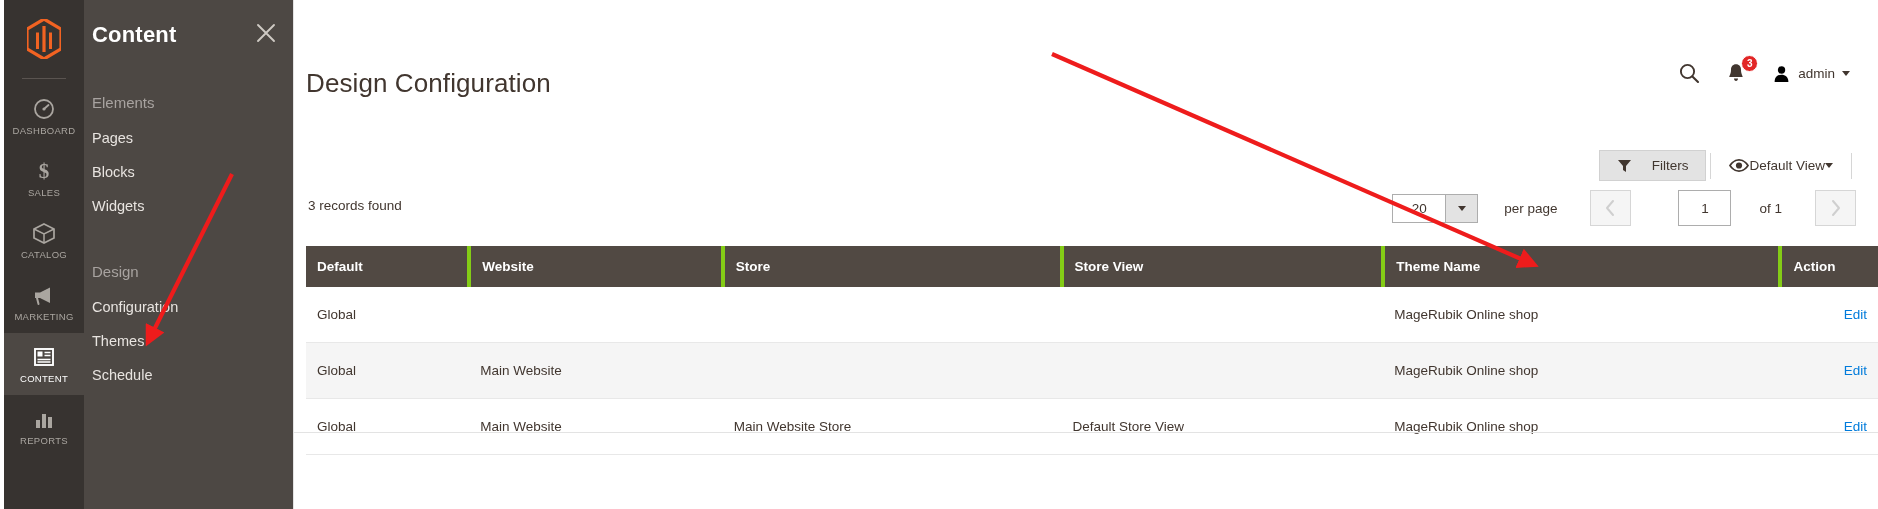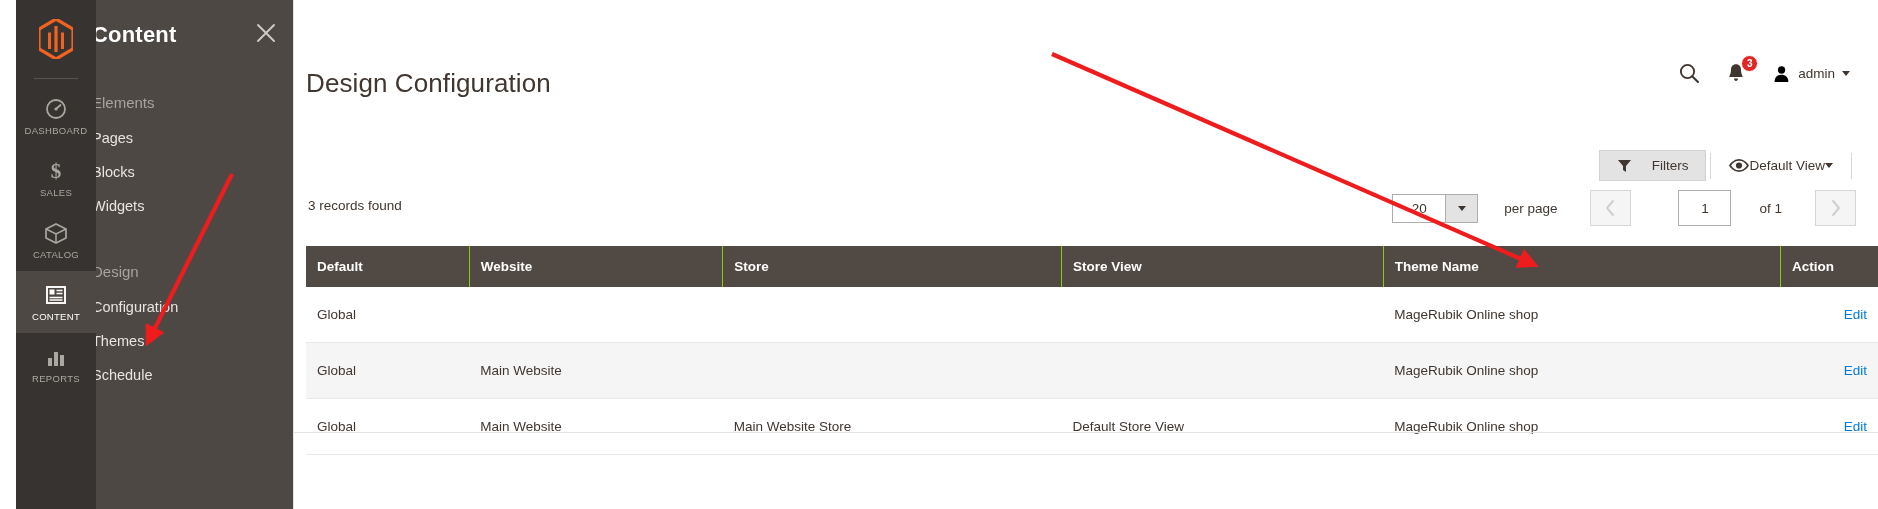--- a/index.html
+++ b/index.html
@@ -6,21 +6,21 @@
   html, body {
     width: 1878px; height: 509px;
     overflow: hidden;
     font-family: "Liberation Sans", sans-serif;
     background: #ffffff;
   }
   #root { position: relative; width: 1878px; height: 509px; overflow: hidden; }
 
   
   .rail {
-    position: absolute; left: 16px; top: 0; width: 80px; height: 509px;
+    position: absolute; left: 4px; top: 0; width: 80px; height: 509px;
     background: #373330; z-index: 5;
   }
   .rail-logo {
     height: 78px; display: flex; align-items: center; justify-content: center;
   }
   .rail-sep { width: 44px; height: 1px; background: #5a5450; margin: 0 auto 6px auto; }
   .rail-item {
     height: 62px; display: flex; flex-direction: column;
     align-items: center; justify-content: center; gap: 5px;
     color: #aaa6a0; cursor: pointer;
@@ -131,21 +131,21 @@
 
   
   .grid {
     position: absolute; left: 12px; top: 246px; right: 0;
     border-collapse: collapse; width: calc(100% - 12px);
     table-layout: fixed;
   }
   .grid th {
     background: #514943; color: #ffffff; text-align: left;
     font-size: 13.5px; font-weight: bold; padding: 13px 11px;
-    border-right: 1px solid #84cc16; white-space: nowrap;
+    border-right: 4px solid #84cc16; white-space: nowrap;
   }
   .grid th:last-child { border-right: none; }
   .grid td {
     font-size: 13.5px; color: #41362f; padding: 20px 11px;
     border-bottom: 1px solid #e8e8e8; background: #ffffff;
     white-space: nowrap; overflow: hidden; text-overflow: ellipsis;
   }
   .grid tr.alt td { background: #f5f5f5; }
   .edit-link { color: #007bdb; cursor: pointer; font-size: 13.5px; }
   .col-action { text-align: right; }
@@ -198,20 +198,29 @@
       <span class="rail-ico">
         <svg viewBox="0 0 26 24">
             <path d="M13 3 L23 8 L23 17 L13 22 L3 17 L3 8 Z" fill="none" stroke="currentColor" stroke-width="1.7"></path>
             <path d="M3 8 L13 13 L23 8 M13 13 L13 22" fill="none" stroke="currentColor" stroke-width="1.5"></path>
           </svg>
       </span>
       <span class="rail-label">CATALOG</span>
     </div>
 
 
+    <div class="rail-item">
+      <span class="rail-ico">
+        <svg viewBox="0 0 26 24">
+            <path d="M4 9.5 L4 15 L9 15 L19 20 L19 4.5 L9 9.5 Z" fill="currentColor"></path>
+            <path d="M6 15 L7.5 21" stroke="currentColor" stroke-width="2" stroke-linecap="round"></path>
+          </svg>
+      </span>
+      <span class="rail-label">MARKETING</span>
+    </div>
 
     <div class="rail-item active">
       <span class="rail-ico">
         <svg viewBox="0 0 26 24">
             <rect x="4" y="4" width="18" height="16" fill="none" stroke="currentColor" stroke-width="1.9"></rect>
             <rect x="6.5" y="6.5" width="5" height="5" fill="currentColor"></rect>
             <path d="M13.5 7.5 L19.5 7.5 M13.5 10.5 L19.5 10.5 M6.5 14.5 L19.5 14.5 M6.5 17 L19.5 17" stroke="currentColor" stroke-width="1.4"></path>
           </svg>
       </span>
       <span class="rail-label">CONTENT</span>

